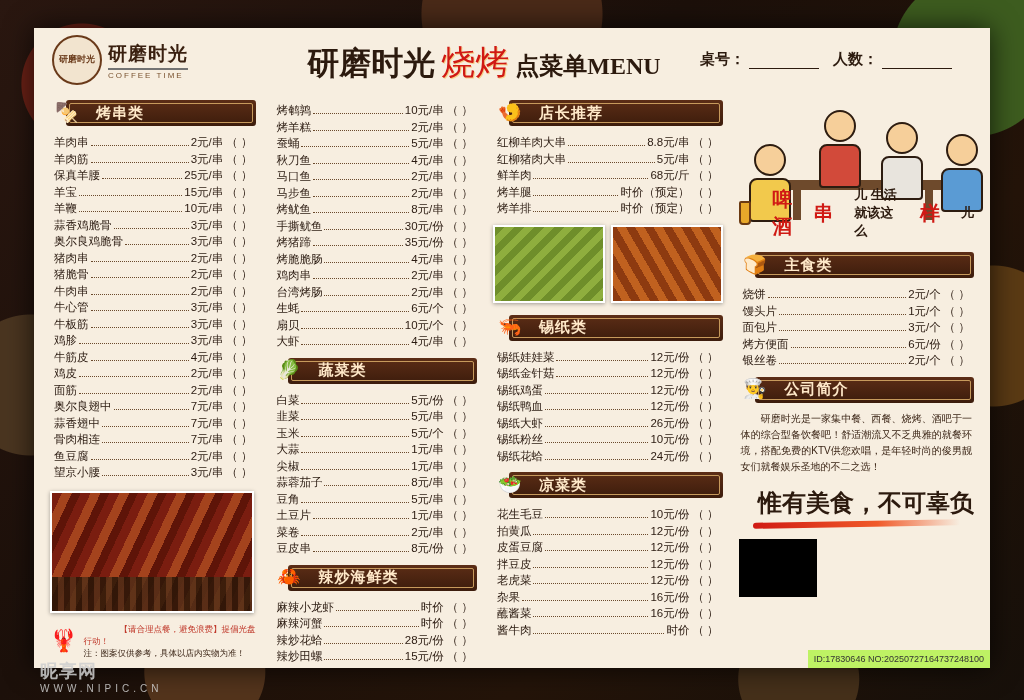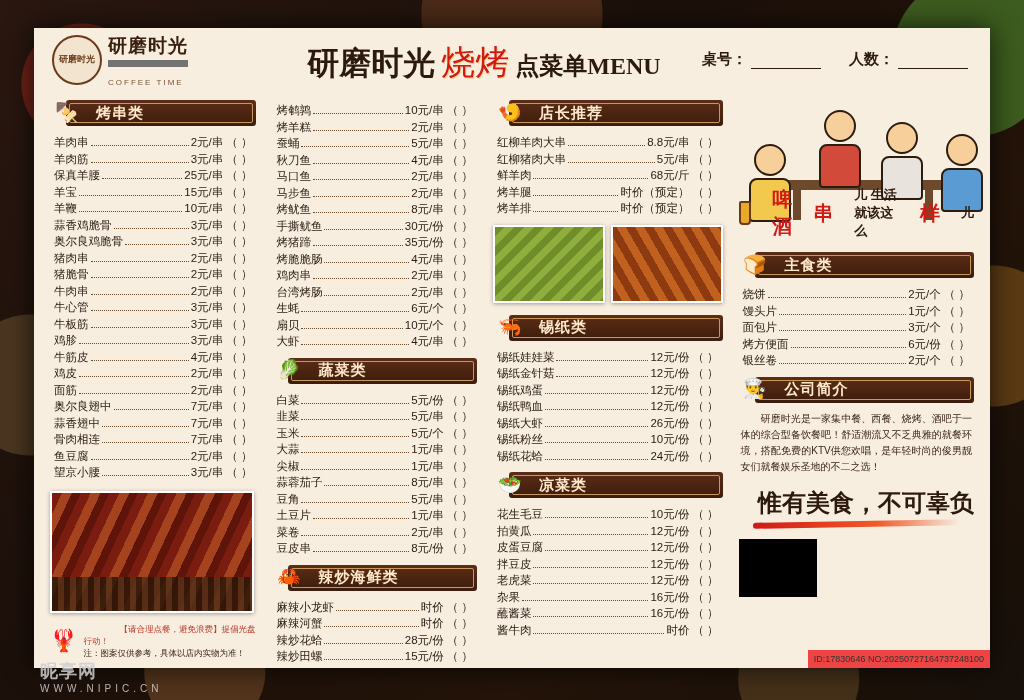--- a/index.html
+++ b/index.html
@@ -35,30 +35,30 @@
   }
   .logo-badge{
     width:46px;height:46px;border-radius:50%;
     border:2px solid #6a3a1a;background:#f2e4cf;
     display:flex;align-items:center;justify-content:center;
     font-size:9px;color:#6a3a1a;line-height:1.05;text-align:center;
     font-weight:bold;
   }
   .logo-text{margin-left:6px;}
   .logo-cn{font-size:19px;font-weight:bold;color:#3a2010;letter-spacing:1px;}
-  .logo-en{font-size:8px;color:#7a5330;letter-spacing:2px;border-top:7px solid #737373;margin-top:1px;padding-top:11px;}
+  .logo-en{font-size:8px;color:#7a5330;letter-spacing:2px;border-top:2px solid #737373;margin-top:1px;padding-top:1px;}
   .title-wrap{
     position:absolute;left:200px;top:6px;width:500px;text-align:center;
   }
   .t1{font-size:32px;font-weight:bold;color:#2c1a0e;font-family:"Liberation Serif",serif;}
   .t2{font-size:34px;font-weight:normal;color:#d01a14;font-family:"Liberation Serif",serif;
       text-shadow:1px 1px 0 #f7d08a;}
   .t3{font-size:24px;font-weight:bold;color:#2c1a0e;font-family:"Liberation Serif",serif;margin-top:16px;}
   .title-row{display:flex;align-items:baseline;justify-content:center;gap:6px;white-space:nowrap;}
-  .head-fields{position:absolute;right:22px;top:22px;display:flex;gap:28px;font-size:15px;color:#2c1a0e;}
+  .head-fields{position:absolute;right:38px;top:22px;display:flex;gap:14px;font-size:15px;color:#2c1a0e;}
   .field{display:flex;align-items:flex-end;gap:4px;font-weight:bold;}
   .field .line{display:inline-block;width:70px;border-bottom:1.5px solid #2c1a0e;height:14px;}
 
   
   .cols{display:flex;padding:0 16px;gap:0;}
   .col{box-sizing:border-box;}
   .c1{width:222px;padding-right:8px;}
   .c2{width:228px;padding:0 8px;}
   .c3{width:254px;padding:0 8px;}
   .c4{width:252px;padding-left:8px;}
@@ -164,21 +164,21 @@
   
   .note{
     display:flex;align-items:center;gap:6px;margin-top:10px;
   }
   .note .lobster{font-size:22px;}
   .note .ntext{font-size:8.5px;color:#3a2415;line-height:12px;}
   .note .ntext .nred{color:#c0392b;margin-left:36px;}
 
   
   .idbar{
-    position:absolute;right:0;bottom:0;height:18px;background:#ef4444;
+    position:absolute;right:0;bottom:0;height:18px;background:#bef264;
     display:flex;align-items:center;padding:0 6px;font-size:9px;color:#333;
   }
   .wm{
     position:absolute;left:40px;bottom:6px;color:#cfcfcf;font-size:18px;font-weight:bold;
     opacity:.85;letter-spacing:1px;
   }
   .wm small{font-size:10px;font-weight:normal;display:block;letter-spacing:4px;text-align:center;}
 </style>
 </head>
 <body>

